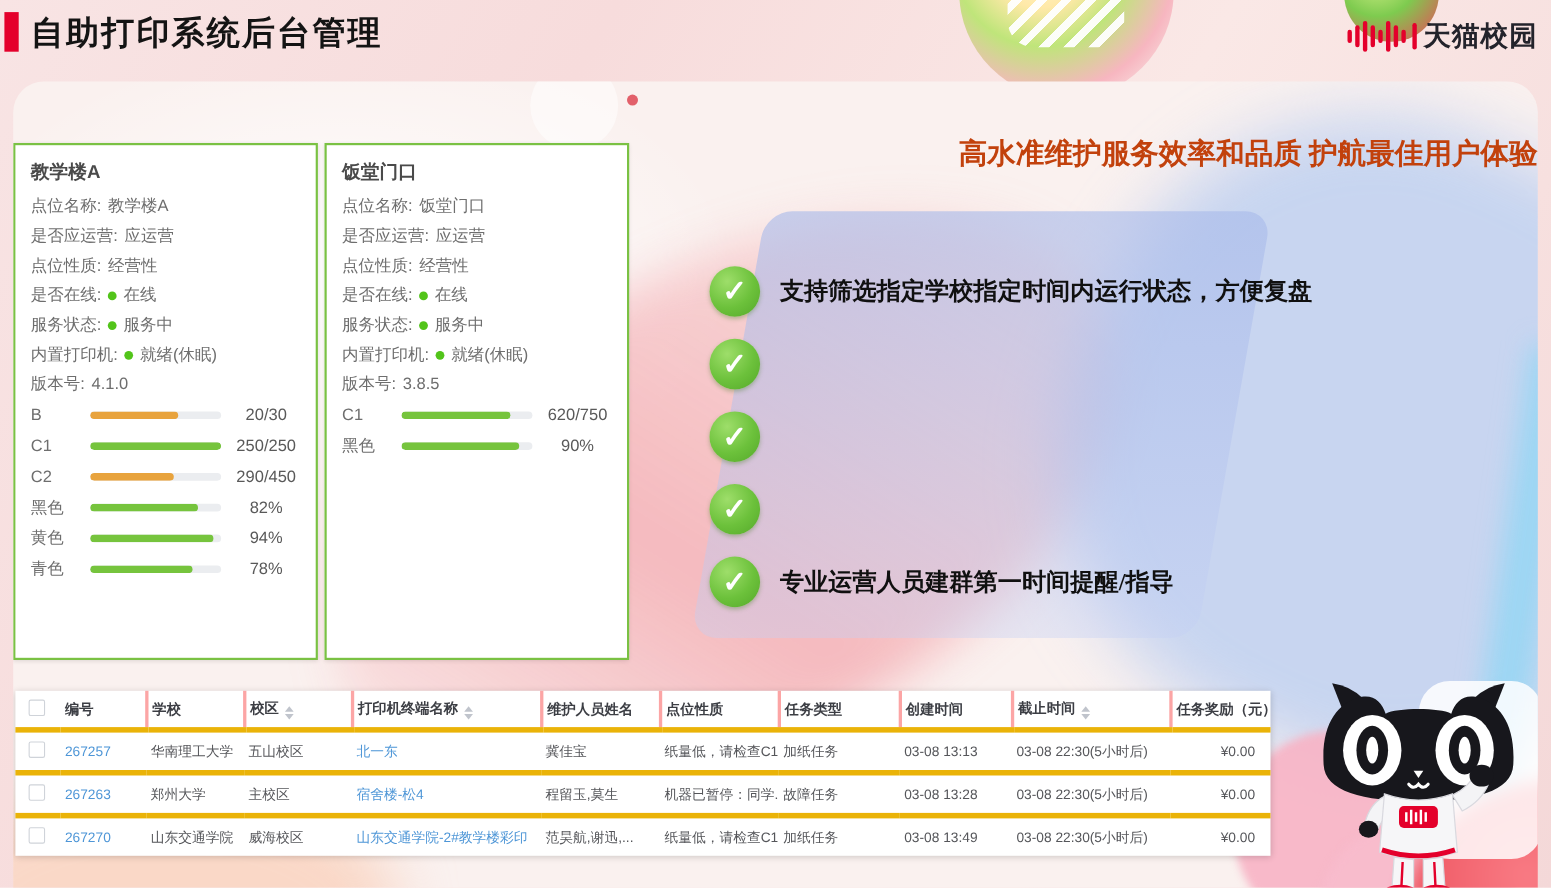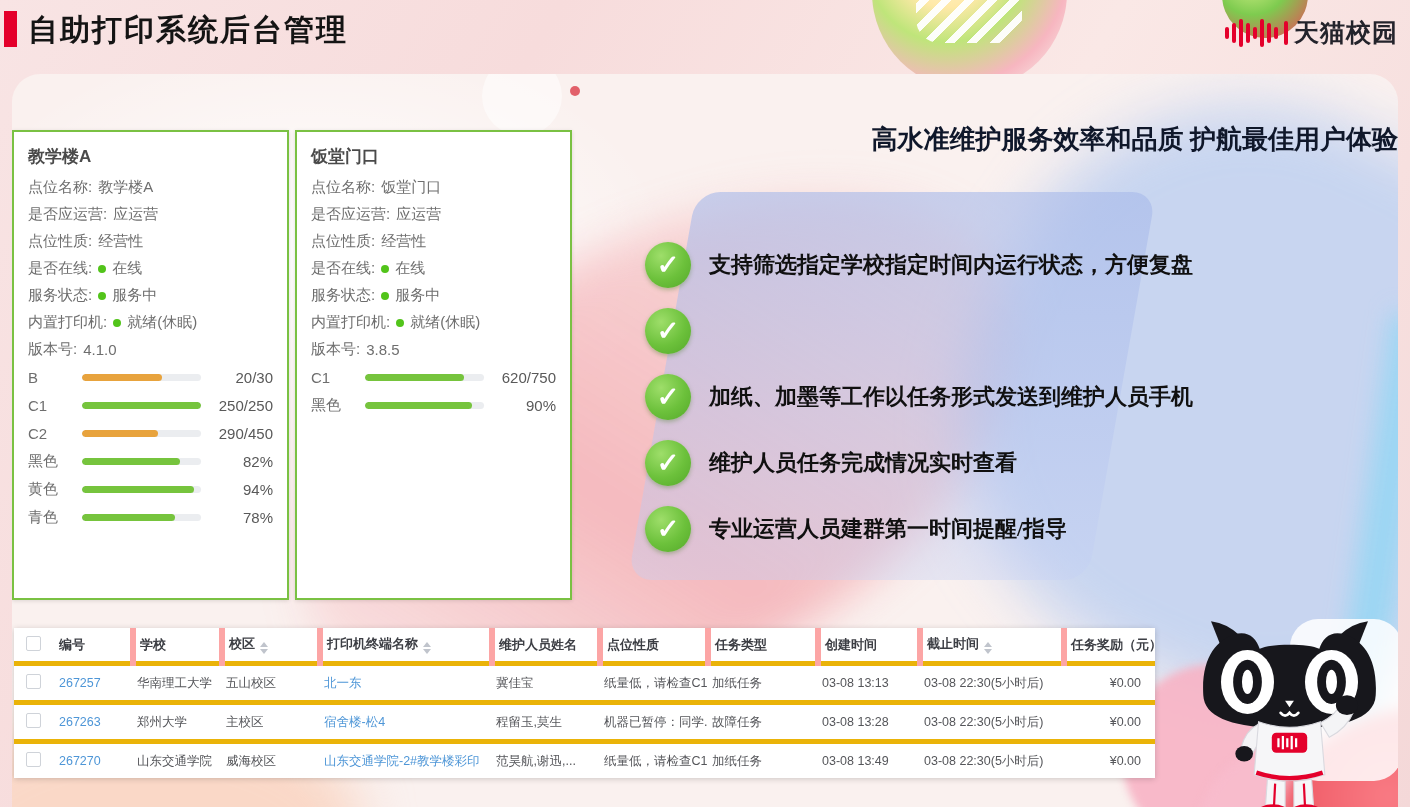--- a/index.html
+++ b/index.html
@@ -51,46 +51,46 @@
   #cards{position:absolute;left:0;top:56px;z-index:4;display:flex;gap:6px;}
   .card{width:245px;height:442px;background:#fff;border:2px solid #7ac143;padding:12px 14px;
         box-shadow:0 1px 4px rgba(0,0,0,.12);}
   .card-title{font-size:17px;font-weight:700;color:#4a4a4a;height:30px;line-height:26px;}
   .field{display:flex;align-items:center;gap:6px;height:27px;font-size:15px;color:#6e6e6e;}
   .dot{width:8px;height:8px;border-radius:50%;background:#52c41a;display:inline-block;}
   .gauge{display:flex;align-items:center;height:28px;font-size:15px;}
   .glabel{width:54px;color:#6e6e6e;flex:none;}
   .track{flex:1;height:7px;border-radius:4px;background:#ebedf0;overflow:hidden;margin-right:10px;}
   .fill{display:block;height:7px;border-radius:4px;}
-  .gvalue{width:62px;text-align:right;color:#595959;flex:none;}
+  .gvalue{width:62px;text-align:center;color:#595959;flex:none;}
 
   
   .headline{position:absolute;right:0;top:48px;z-index:4;font-family:"Liberation Serif",serif;
-            font-size:26px;font-weight:700;color:#0f172a;white-space:nowrap;}
+            font-size:26px;font-weight:700;color:#c2410c;white-space:nowrap;}
   .band{position:absolute;left:650px;top:118px;width:460px;height:388px;z-index:3;border-radius:24px;
         transform:skewX(-10deg);
         background:linear-gradient(180deg,rgba(168,186,234,.62),rgba(196,208,244,.38));}
   #features{position:absolute;left:633px;top:168px;z-index:4;display:flex;flex-direction:column;gap:20px;}
   .feat{display:flex;align-items:center;gap:18px;height:46px;}
   .check{width:46px;height:46px;border-radius:50%;flex:none;display:flex;align-items:center;justify-content:center;
          color:#fff;font-size:27px;font-weight:700;
          background:radial-gradient(circle at 35% 30%,#9ede6a,#6cc13b 55%,#54a82a);
          box-shadow:0 2px 4px rgba(60,120,30,.35);}
   .ftext{font-family:"Liberation Serif",serif;font-size:22px;font-weight:700;color:#101010;white-space:nowrap;text-align:center;}
 
   
   .table-card{position:absolute;left:2px;top:554px;width:1141px;z-index:4;background:#fff;
               box-shadow:0 1px 6px rgba(0,0,0,.18);}
   table{border-collapse:collapse;table-layout:fixed;width:1141px;}
   col:nth-child(1){width:41px;}col:nth-child(2){width:78px;}col:nth-child(3){width:89px;}
   col:nth-child(4){width:98px;}col:nth-child(5){width:172px;}col:nth-child(6){width:108px;}
   col:nth-child(7){width:108px;}col:nth-child(8){width:110px;}col:nth-child(9){width:102px;}
   col:nth-child(10){width:144px;}col:nth-child(11){width:91px;}
   th{height:33px;font-size:13px;font-weight:700;color:#3c3e44;text-align:left;padding:0 4px;
-     border-right:6px solid #fca5a5;white-space:nowrap;overflow:hidden;}
+     border-right:3px solid #fca5a5;white-space:nowrap;overflow:hidden;}
   th:last-child{text-align:right;padding-right:14px;border-right:none;}
   td{height:34px;font-size:12.5px;color:#55565a;padding:0 4px;border-top:5px solid #eab308;
      white-space:nowrap;overflow:hidden;}
   td:last-child{text-align:right;padding-right:14px;}
   td.link{color:#4e96d7;}
   .cb-cell{padding-left:12px;border-right:none !important;}
   .cb{display:inline-block;width:13px;height:13px;border:1px solid #cfd3d9;border-radius:2px;background:#fff;}
   .sort{display:inline-flex;flex-direction:column;gap:2px;margin-left:5px;vertical-align:1px;}
   .sort i{width:0;height:0;border-left:4px solid transparent;border-right:4px solid transparent;}
   .sort .up{border-bottom:5px solid #c0c4cc;}
@@ -271,25 +271,23 @@
   <div id="features">
       <div class="feat">
         <span class="check">✓</span>
         <span class="ftext">支持筛选指定学校指定时间内运行状态，方便复盘</span>
       </div>
       <div class="feat">
         <span class="check">✓</span>
       </div>
       <div class="feat">
         <span class="check">✓</span>
-        <span class="ftext">加纸、加墨等工作以任务形式发送到维护人员手机</span>
       </div>
       <div class="feat">
         <span class="check">✓</span>
-        <span class="ftext">维护人员任务完成情况实时查看</span>
       </div>
       <div class="feat">
         <span class="check">✓</span>
         <span class="ftext">专业运营人员建群第一时间提醒/指导</span>
       </div>
     </div>
 
   <div class="table-card">
     <table>
       <colgroup>

